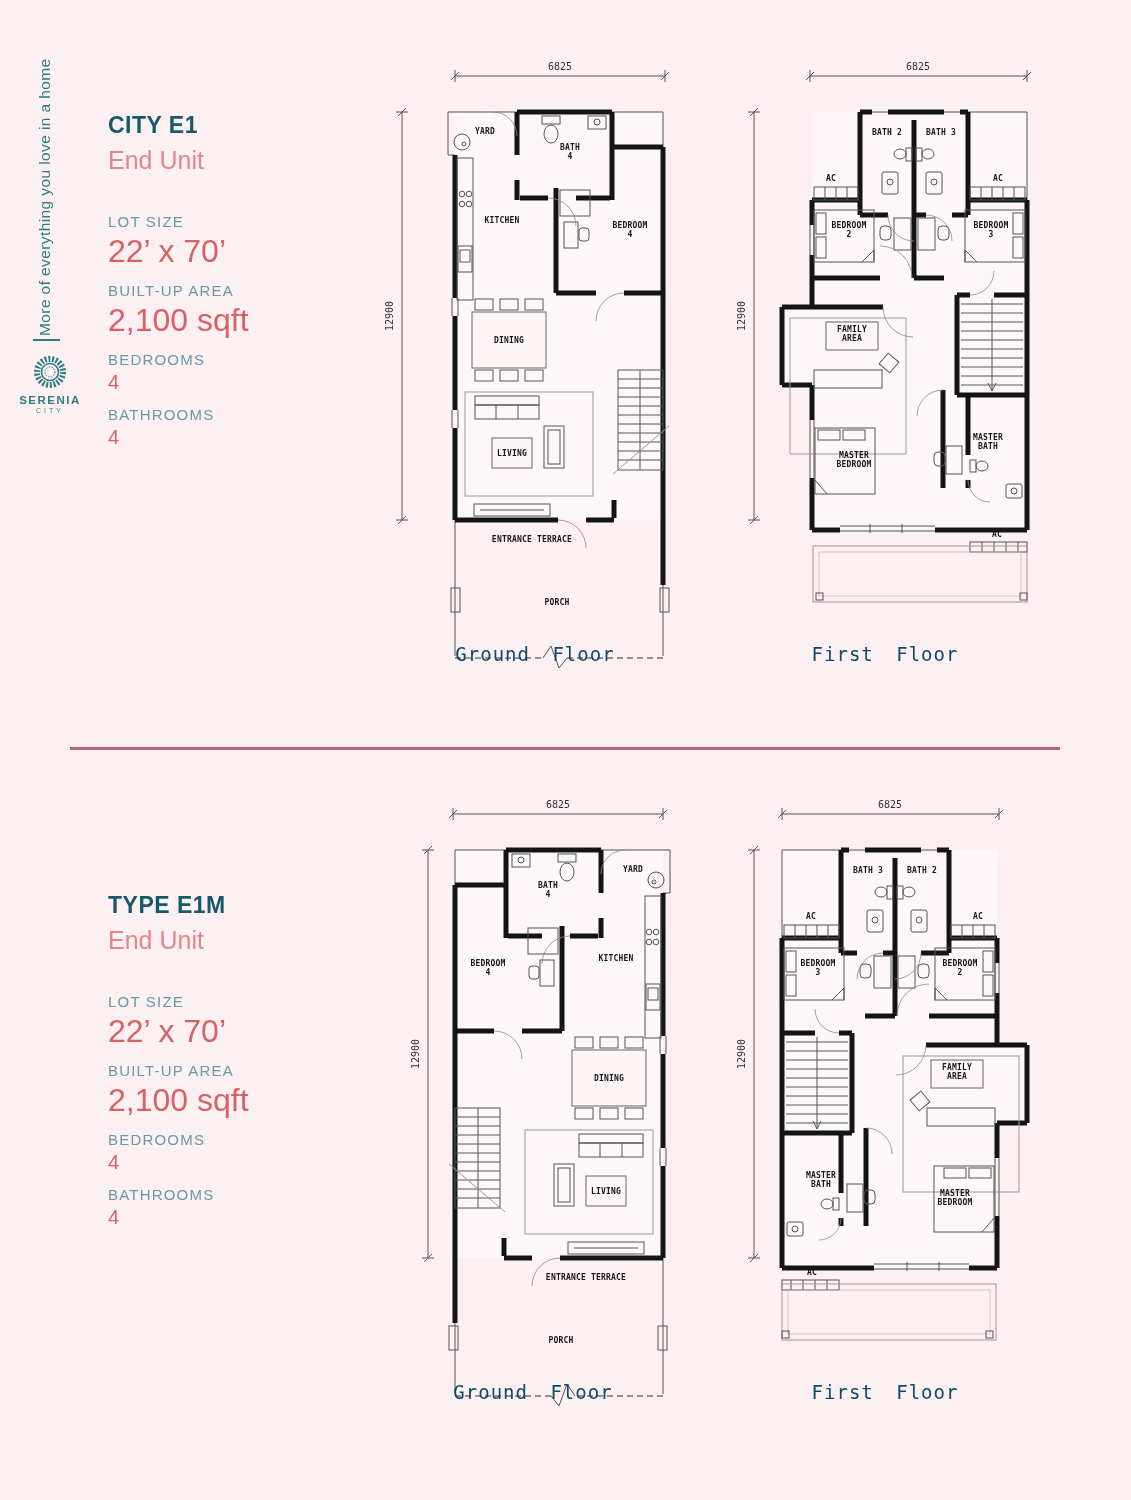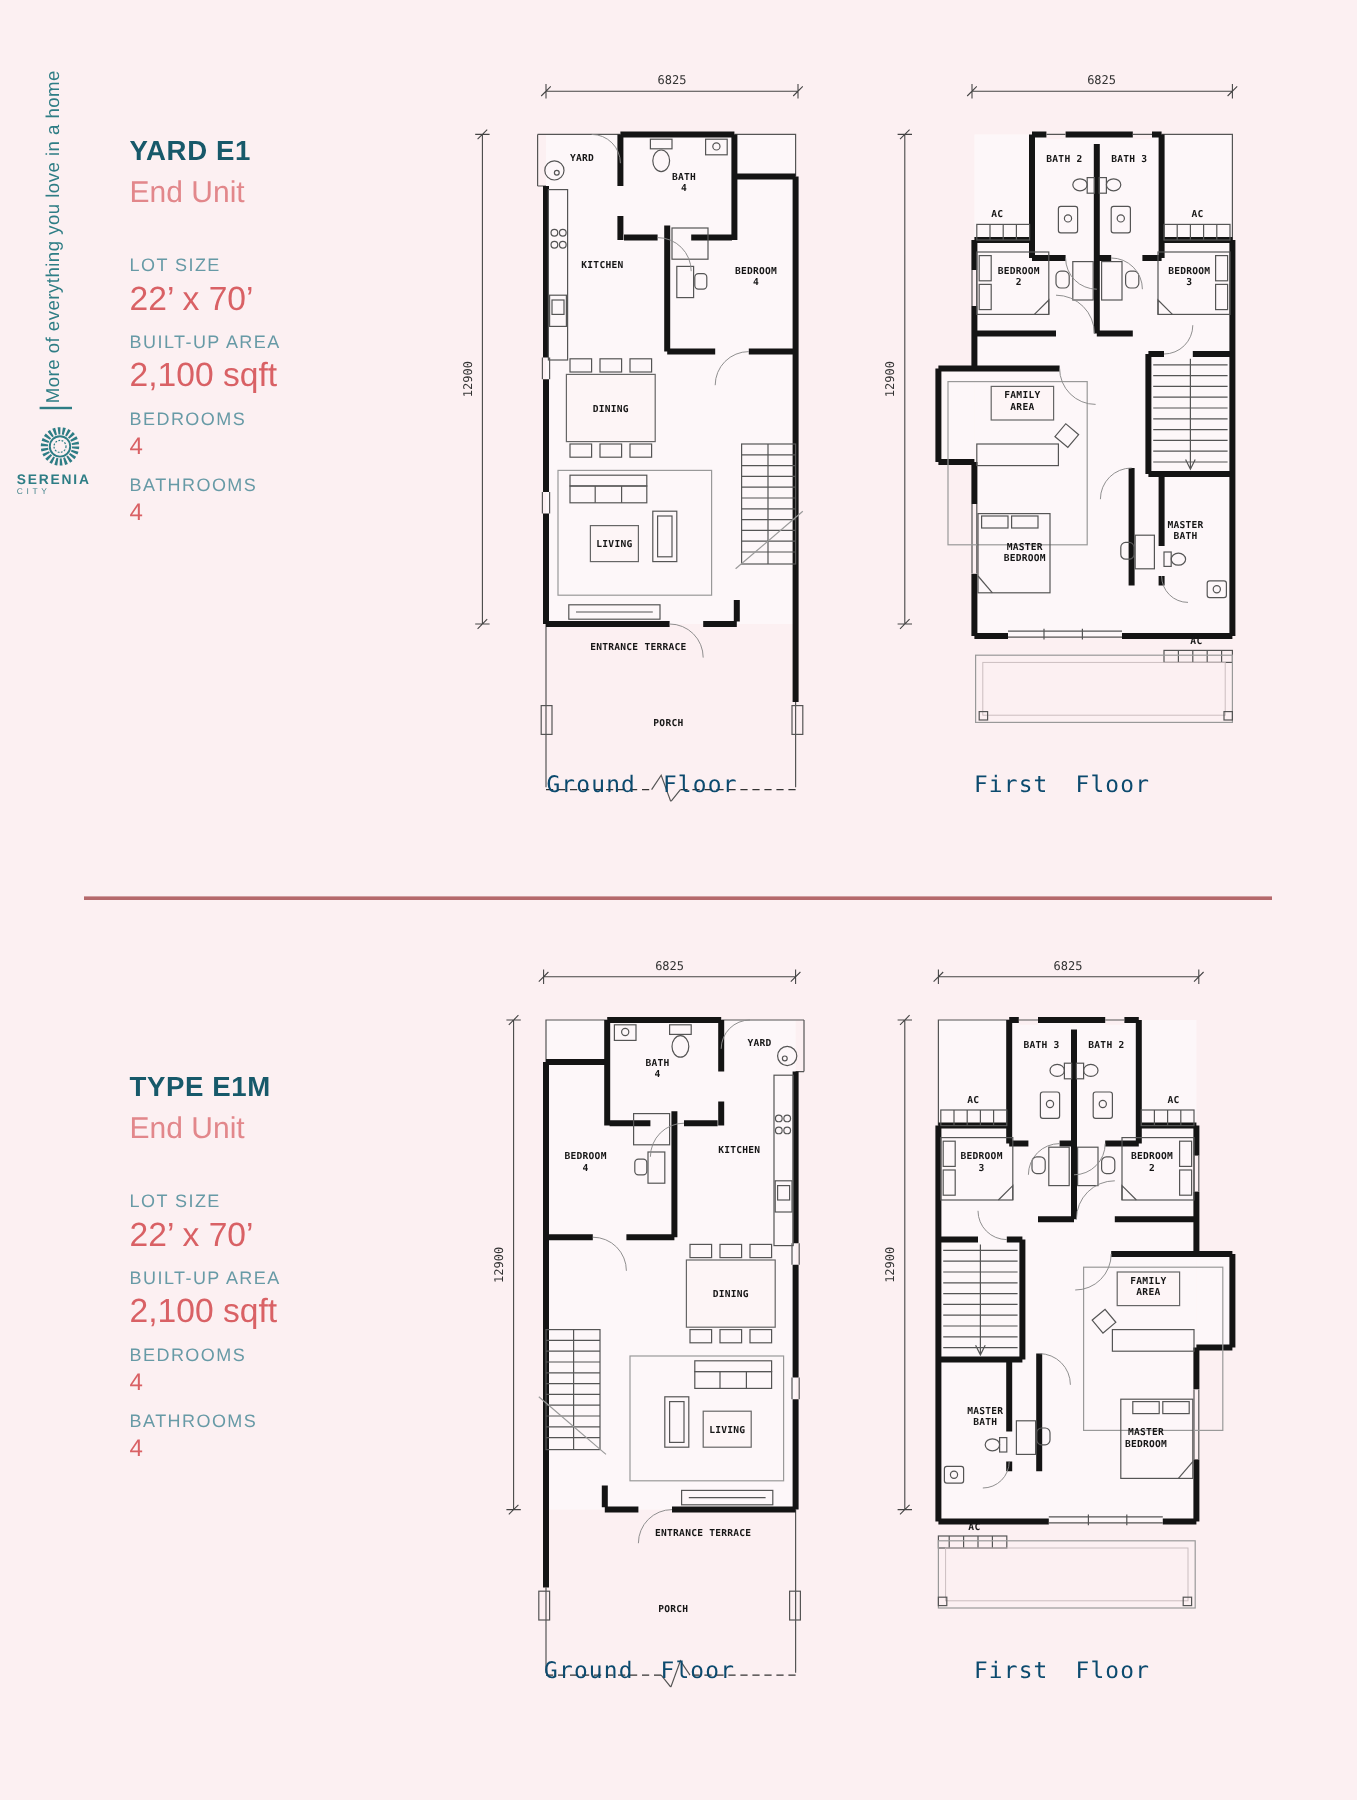--- a/index.html
+++ b/index.html
@@ -3,34 +3,34 @@
 <meta charset="utf-8">
 <style>
   html,body{margin:0;padding:0}
   .page{position:relative;width:1131px;height:1500px;background:#fcf0f2;overflow:hidden;
         font-family:"Liberation Sans",sans-serif}
 
   
   .tagline{position:absolute;left:36px;top:36px;height:300px;writing-mode:vertical-rl;
            transform:rotate(180deg);color:#2e7d85;font-size:15.5px;letter-spacing:.4px;white-space:nowrap}
   .rail-dash{position:absolute;left:33px;top:339px;width:27px;height:2px;background:#2e7d85}
-  .logo{position:absolute;left:14px;top:352px;width:72px;color:#2e7d85}
+  .logo{position:absolute;left:14px;top:352px;width:72px;text-align:center;color:#2e7d85}
   .logo svg{display:block;margin:0 auto}
   .logo-name{font-size:11.5px;font-weight:bold;letter-spacing:1.5px;margin-top:2px}
   .logo-sub{font-size:7px;letter-spacing:3px;color:#47868e;margin-top:1px}
 
   
   .info{position:absolute;width:250px}
   .info h2{margin:0;font-size:23px;font-weight:bold;color:#17596a;letter-spacing:.5px}
   .info .sub{font-size:25px;color:#e2878b;margin-top:7px}
   .specs{margin-top:38px}
   .spec{margin-bottom:12px}
   .spec .lbl{font-size:15px;color:#679aa6;letter-spacing:1.2px}
   .spec .val{margin-top:3px;color:#d96165}
-  .spec.big .val{font-size:28px}
+  .spec.big .val{font-size:32px}
   .spec.sm .val{font-size:20px}
 
   .divider{position:absolute;left:70px;top:747px;width:990px;height:3px;background:#b5696c;border:none;margin:0}
 
   
   .fig{position:absolute;width:310px;height:660px;margin:0}
   .fig svg.plan{position:absolute;left:0;top:0}
   .fig figcaption{position:absolute;left:0;right:0;top:583px;text-align:center;
       font-family:"DejaVu Sans Mono",monospace;font-size:19px;color:#0c4a6e;
       letter-spacing:1px;word-spacing:10px}
@@ -173,21 +173,21 @@
       <circle cx="20" cy="20" r="13" fill="none" stroke="#2e7d85" stroke-width="6" stroke-dasharray="2 1.7"></circle>
       <circle cx="20" cy="20" r="8.5" fill="none" stroke="#2e7d85" stroke-width="1.6"></circle>
       <circle cx="20" cy="20" r="5" fill="none" stroke="#2e7d85" stroke-width="1" stroke-dasharray="1.5 1.2"></circle>
     </svg>
     <div class="logo-name">SERENIA</div>
     <div class="logo-sub">CITY</div>
   </div>
 
   <section>
     <div class="info" style="left:108px;top:112px">
-      <h2>YARD E1</h2>
+      <h2>CITY E1</h2>
       <div class="sub">End Unit</div>
       <div class="specs">
         <div class="spec big">
           <div class="lbl">LOT SIZE</div>
           <div class="val">22’ x 70’</div>
         </div>
         <div class="spec big">
           <div class="lbl">BUILT-UP AREA</div>
           <div class="val">2,100 sqft</div>
         </div>

